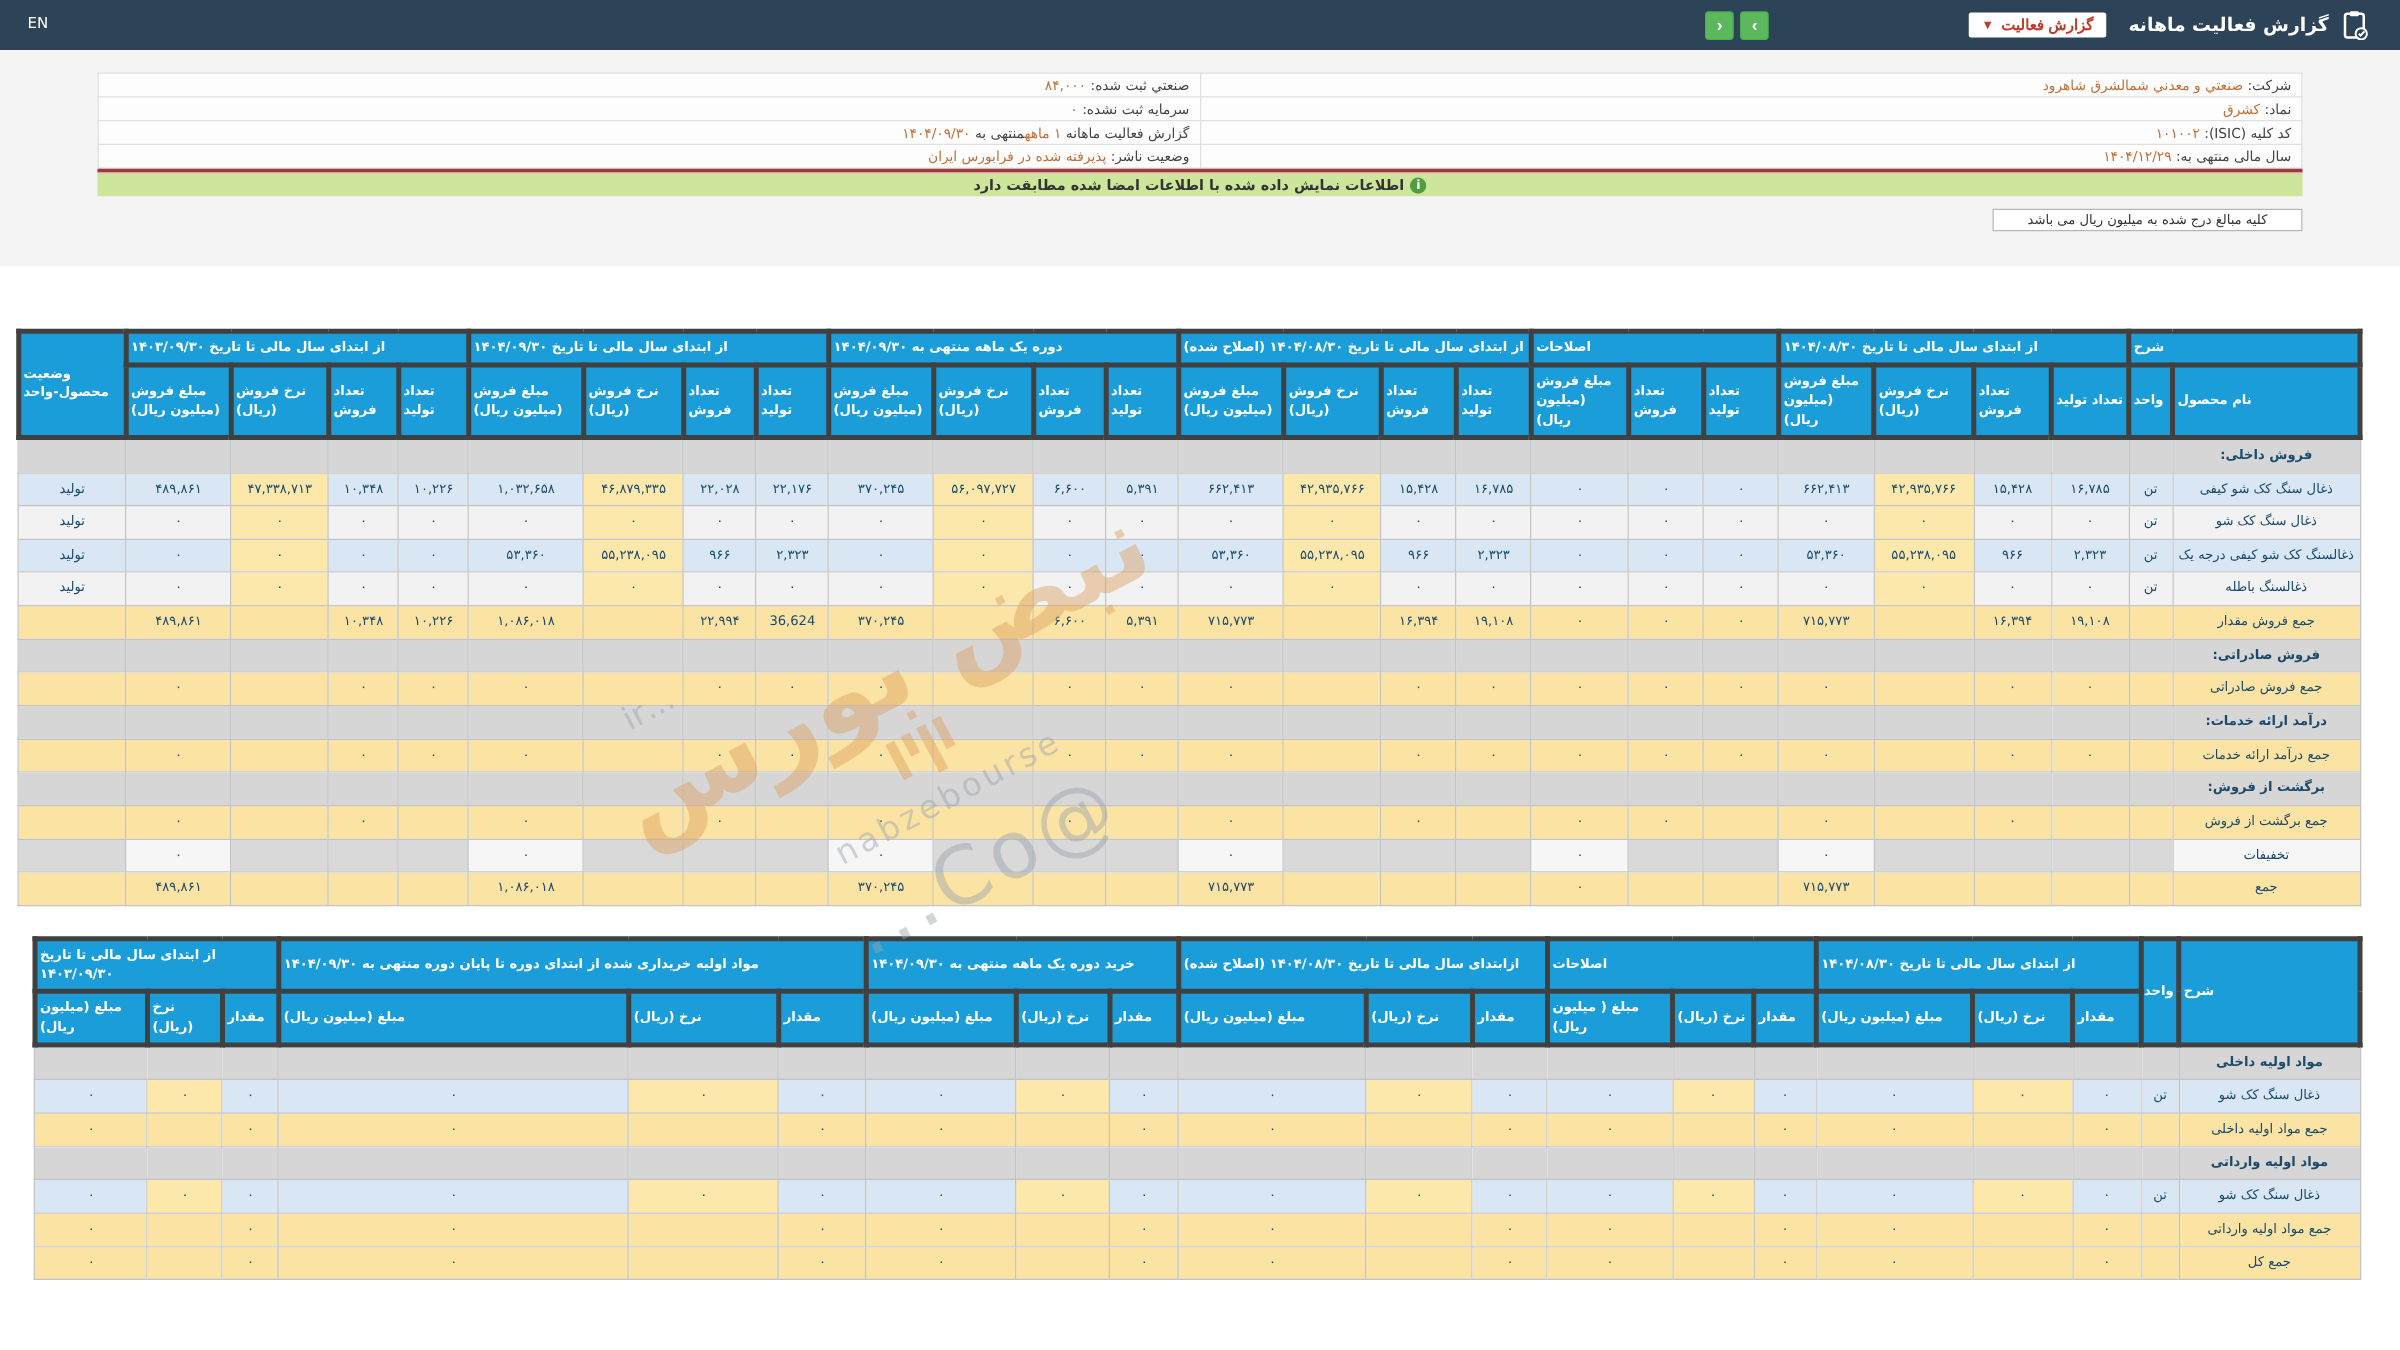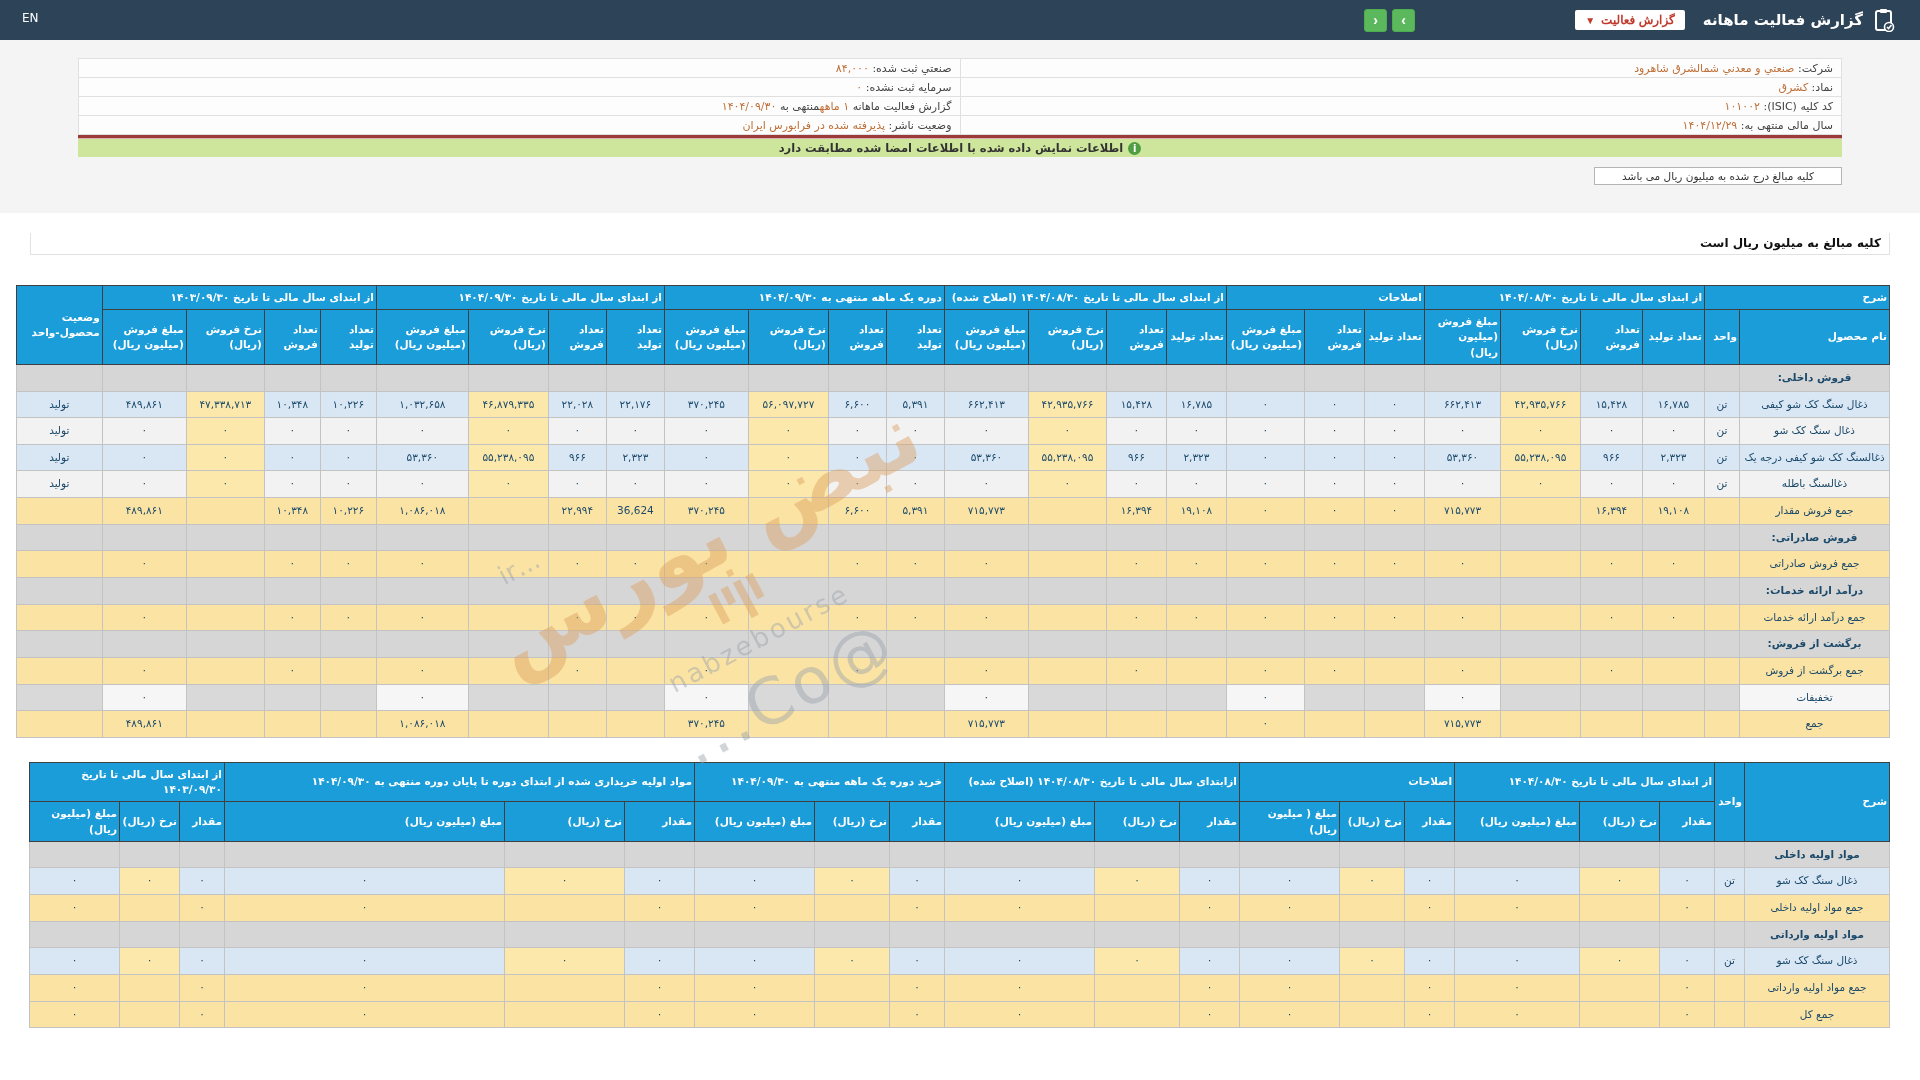--- a/index.html
+++ b/index.html
@@ -44,21 +44,21 @@
   .content { background:#fff; padding:20px 30px 0 30px; position:relative; }
   .blue-bar { background:#1b9dd9; height:21px; color:#fff; font-size:12px; font-weight:bold;
     padding:0 8px; line-height:21px; }
   .sub-bar { background:#fff; border:1px solid #e2e2e2; border-top:none; height:22px;
     font-size:12px; font-weight:bold; color:#111; padding:0 8px; line-height:21px; }
   .tbl-gap1 { height:30px; } .tbl-gap2 { height:24px; }
 
   table.data { width:1860px; border-collapse:collapse; table-layout:fixed;
     border:1px solid #adadad; font-size:10.5px; }
   table.data th { background:#1b9dd9; color:#fff; font-weight:bold; font-size:10.5px;
-    border:1px solid #404040; padding:4px 2px; text-align:right; line-height:1.45;margin-top:48px; }
+    border:4px solid #404040; padding:4px 2px; text-align:left; line-height:1.45;margin-top:48px; }
   table.data td { border:1px solid #c3c3c3; padding:6px 3px; text-align:center;
     color:#1b4a6b; line-height:1.3; overflow:hidden; }
   td.name { text-align:right; padding-right:5px; color:#222; }
   td.sec-label { font-weight:bold; color:#333; }
   .c-sec { background:#d6d6d6; }
   .c-b  { background:#d9e7f5; }
   .c-a  { background:#f2f2f2; }
   .c-rate { background:#fce8ab;margin-left:48px; }
   .c-sum { background:#fbe3a4; }
   .c-dis { background:#d9d9d9; }
@@ -130,21 +130,20 @@
     <div class="green-note">
       <i class="i-icon">i</i>
       <span>اطلاعات نمایش داده شده با اطلاعات امضا شده مطابقت دارد</span>
     </div>
     <div class="unit-box">کلیه مبالغ درج شده به میلیون ریال می باشد</div>
   </section>
 
   <main class="content">
 
     <div>
-      <div class="sub-bar">کلیه مبالغ به میلیون ریال است</div>
       <div class="tbl-gap1"></div>
       <table class="data">
           <colgroup>
             <col style="width: 150px;">
             <col style="width: 35px;">
             <col style="width: 62px;">
             <col style="width: 62px;">
             <col style="width: 80px;">
             <col style="width: 76px;">
             <col style="width: 60px;">

